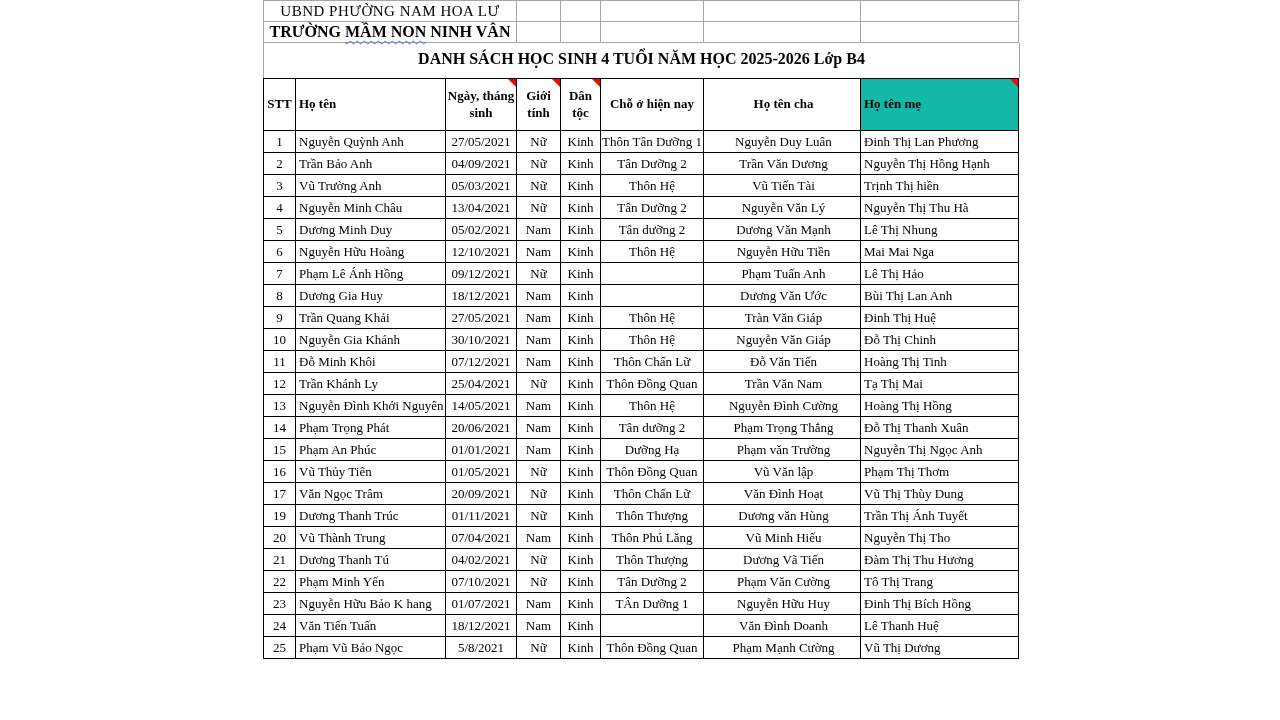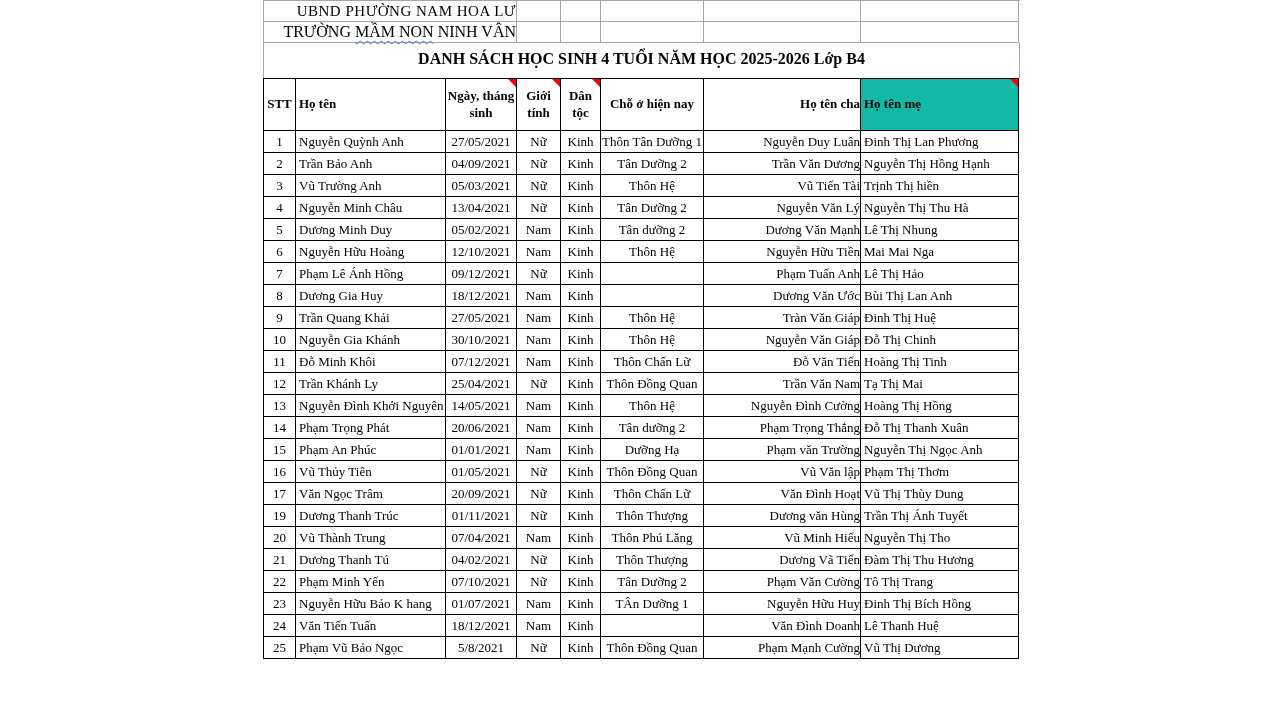--- a/index.html
+++ b/index.html
@@ -4,23 +4,23 @@
 <style>
   * { margin:0; padding:0; box-sizing:border-box; }
   html,body { width:1280px; height:720px; background:#ffffff; overflow:hidden;
               font-family:"Liberation Serif","DejaVu Serif",serif; }
   .sheet { position:absolute; left:263px; top:0; width:757px; }
 
   
   .letterhead-grid { display:grid; grid-template-columns:253px 44px 40px 103px 157px 158px;
                      border-top:1px solid #a6a6a6; border-left:1px solid #a6a6a6; }
   .lh-cell { border-right:1px solid #a6a6a6; border-bottom:1px solid #a6a6a6;
-             height:21px; display:flex; align-items:center; justify-content:flex-end; }
+             height:21px; display:flex; align-items:center; justify-content:center; }
   .lh-text1 { font-size:15px; letter-spacing:0.5px; white-space:nowrap; }
-  .lh-text2 { font-size:16px; font-weight:normal; white-space:nowrap; }
+  .lh-text2 { font-size:16px; font-weight:bold; white-space:nowrap; }
   .wavy { text-decoration-line:underline; text-decoration-style:wavy;
           text-decoration-color:#4472c4; text-decoration-thickness:1px; text-underline-offset:3px; }
 
   .title-row { height:35px; border-left:1px solid #a6a6a6; border-right:1px solid #a6a6a6;
                display:flex; align-items:center; justify-content:center; padding-bottom:4px; }
   .title-text { font-size:16px; font-weight:bold; white-space:nowrap; }
 
   
   table { border-collapse:collapse; table-layout:fixed; width:756px;font-family:Liberation Serif, serif; }
   th, td { border:1.5px solid #000; overflow:hidden; white-space:nowrap; }
@@ -28,21 +28,21 @@
        position:relative; line-height:1.25; white-space:normal; }
   thead tr { height:52px; }
   tbody tr { height:22px; }
   td { font-size:13px; vertical-align:middle; }
   .col-stt    { width:32px;  text-align:center; }
   .col-name   { width:150px; text-align:left; padding-left:3px; }
   .col-dob    { width:71px;  text-align:center; }
   .col-gender { width:44px;  text-align:center; }
   .col-ethnic { width:40px;  text-align:center; }
   .col-address{ width:103px; text-align:center; }
-  .col-father { width:157px; text-align:right; padding-left:3px; }
+  .col-father { width:157px; text-align:center; padding-left:3px; }
   .col-mother { width:158px; text-align:left; padding-left:3px; }
 
   .comment-tri { position:absolute; top:0; right:0; width:0; height:0;
                  border-left:8px solid transparent; border-top:8px solid #ff0000; }
 </style>
 </head>
 <body>
 
 <div class="sheet">
 

